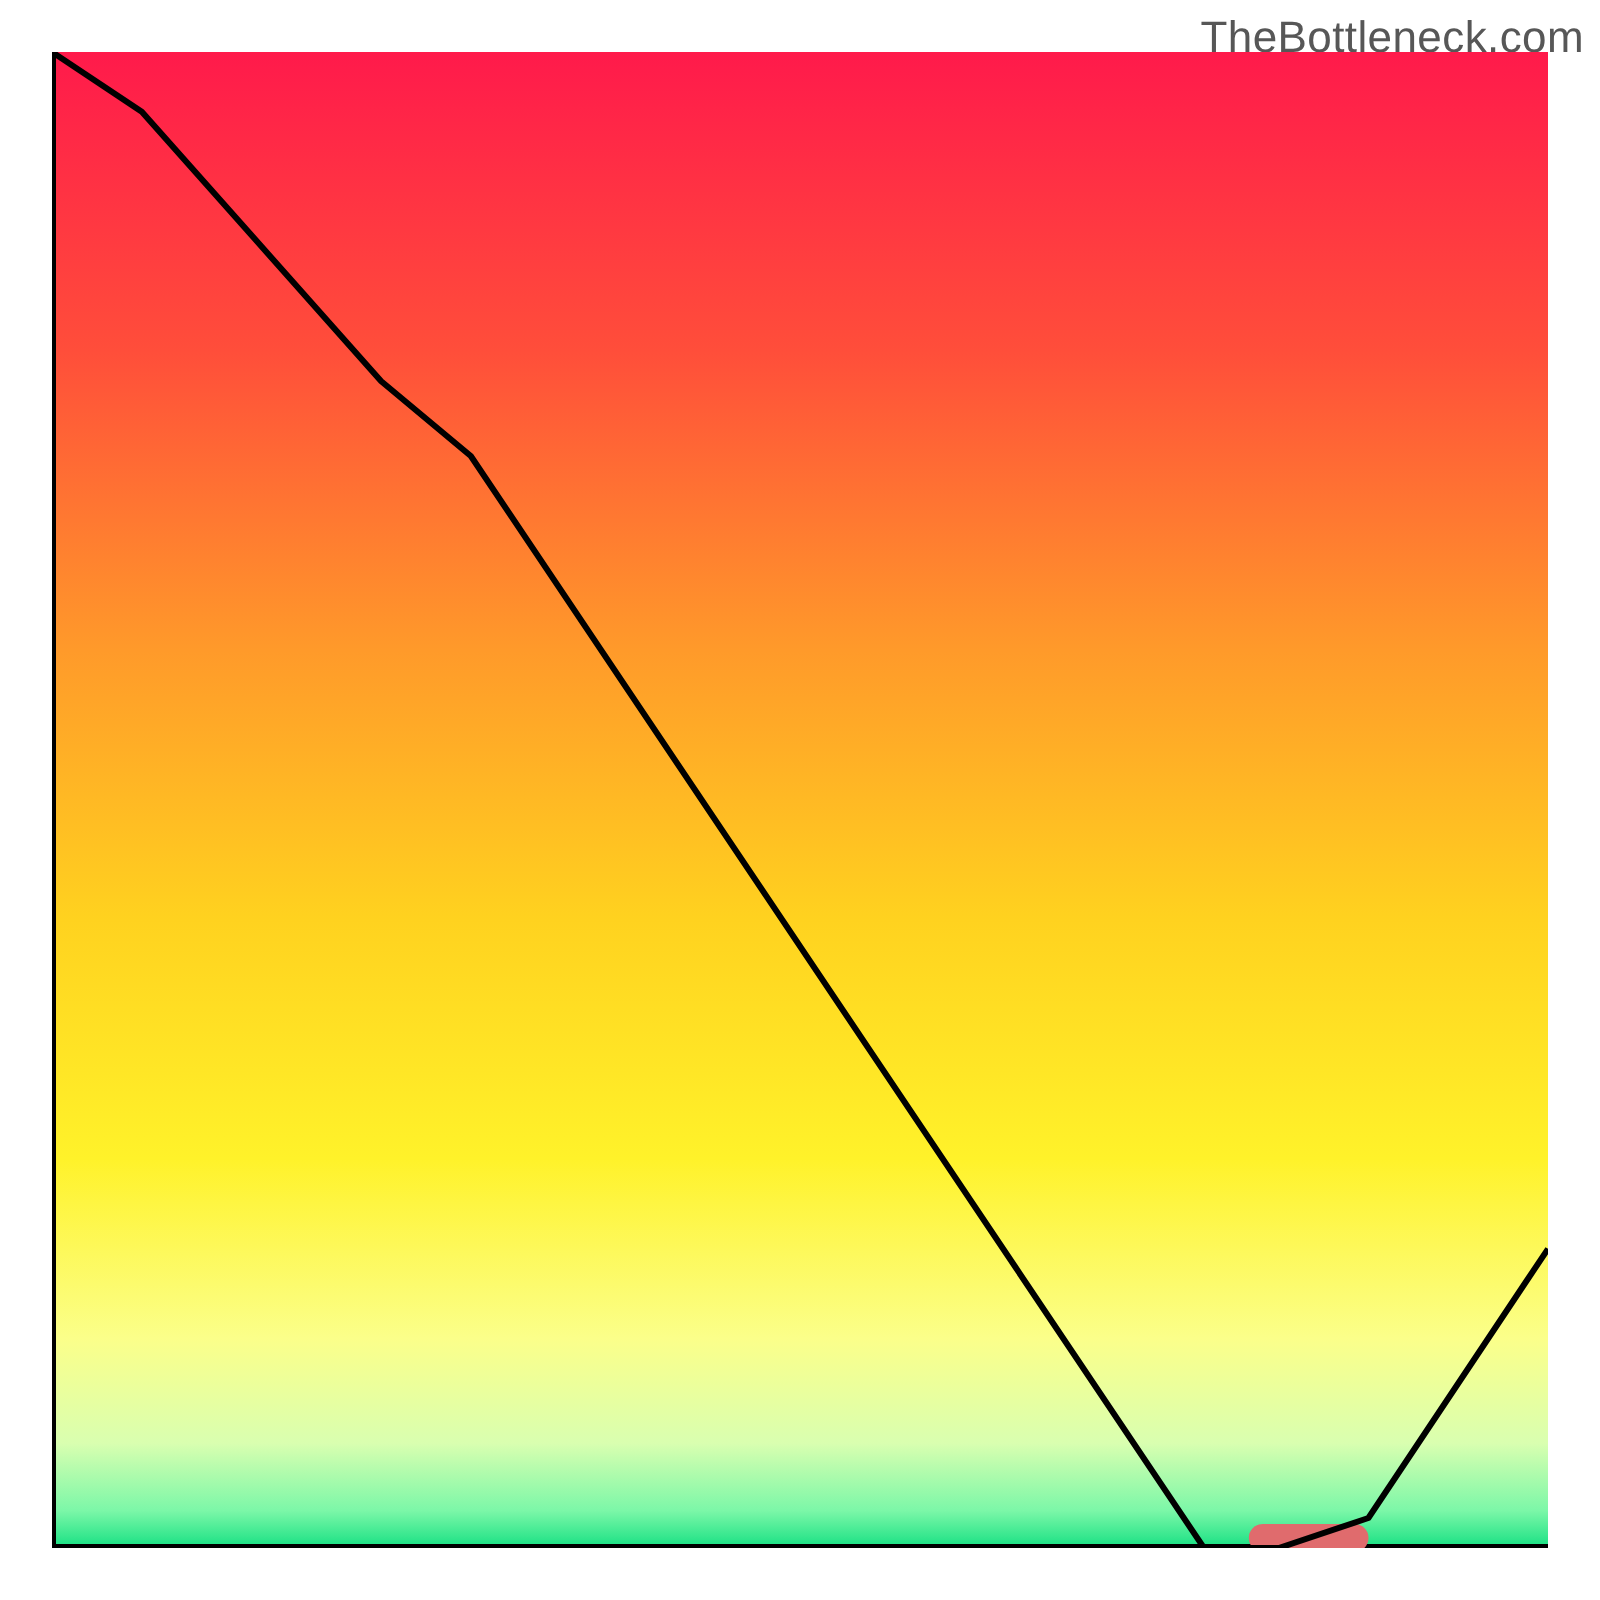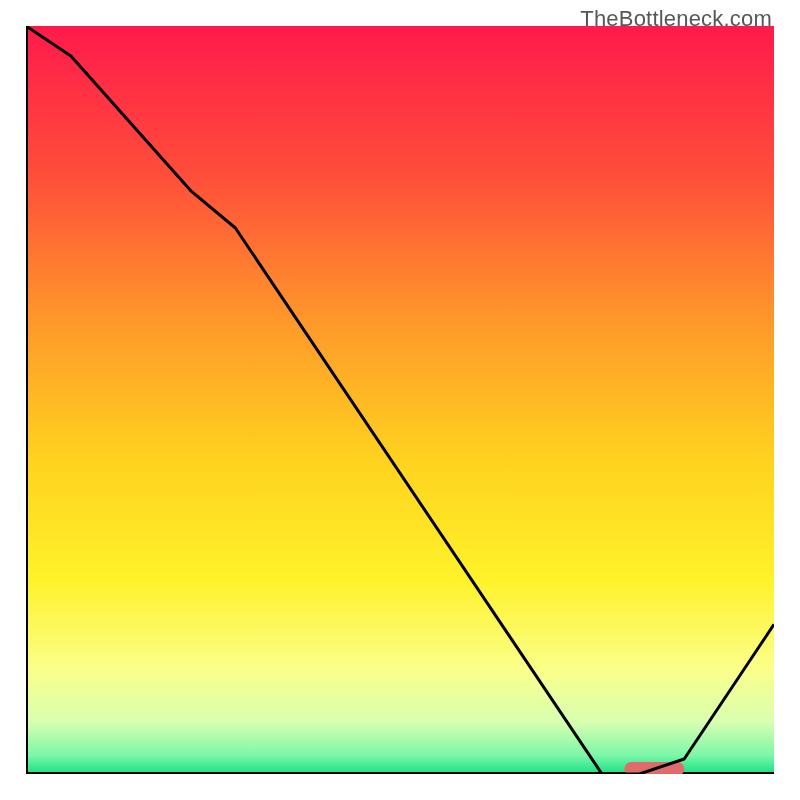--- a/index.html
+++ b/index.html
@@ -7,21 +7,21 @@
     padding: 0;
     width: 800px;
     height: 800px;
     background: #ffffff;
     font-family: Arial, Helvetica, sans-serif;
     position: relative;
   }
   .watermark {
     position: absolute;
     top: 6px;
-    right: 28px;
+    right: 8px;
     font-size: 22px;
     color: #575757;
     font-weight: 400;
     letter-spacing: 0.2px;
   }
   .plot-area {
     position: absolute;
     left: 26px;
     top: 26px;
     width: 748px;

